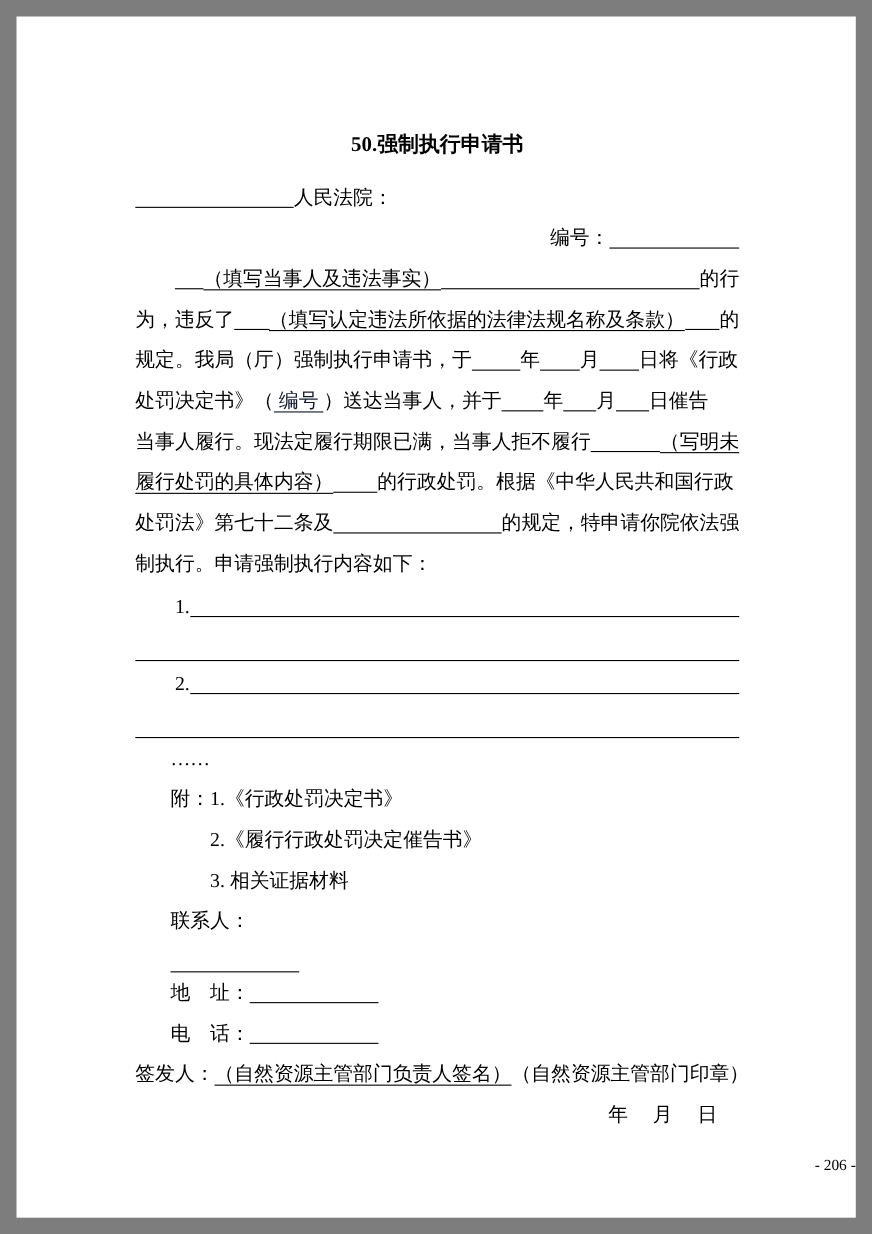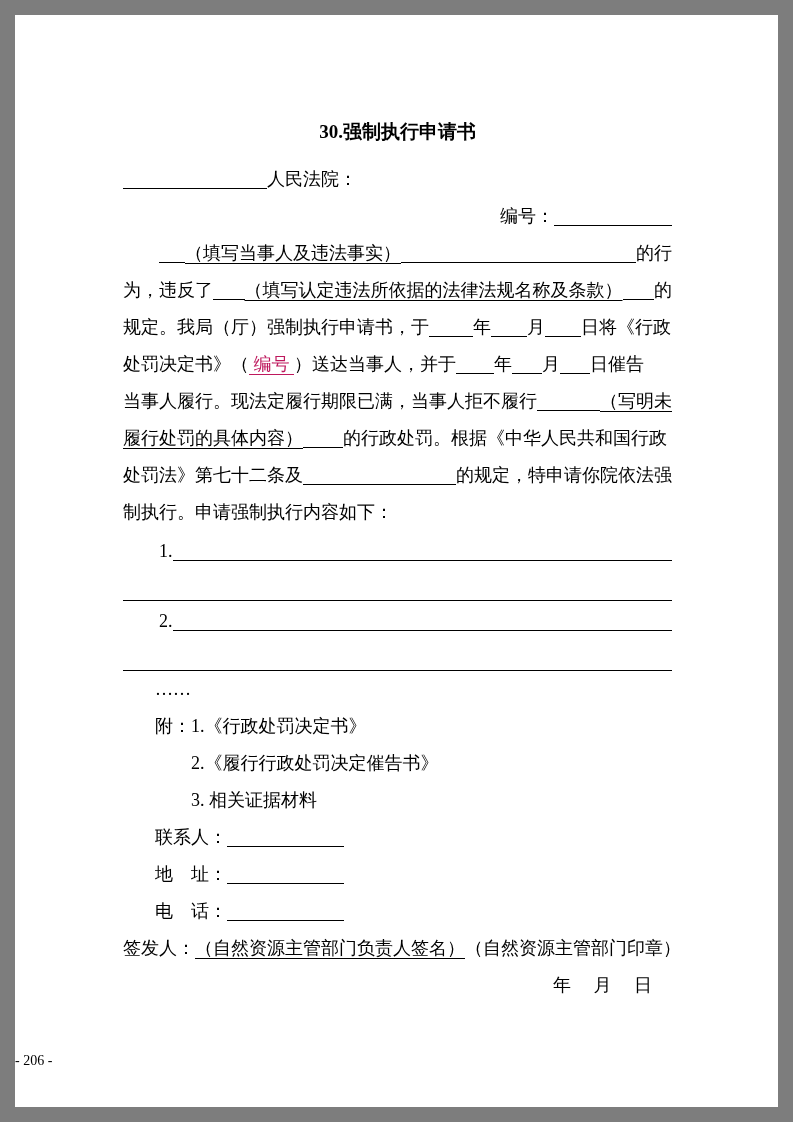--- a/index.html
+++ b/index.html
@@ -39,31 +39,31 @@
     text-underline-offset:4px;
     text-decoration-thickness:1px;
   }
   .blank, .fill { height:28px; }
   .tall .blank, .tall .fill { height:30px; }
   .blank { flex:0 0 auto; }
   .fill { flex:1 1 auto; }
   .blank.u, .fill.u { border-bottom:1px solid var(--text,#000); }
   .page-number {
     position:absolute; left:0; right:0; bottom:36px;
-    text-align:left;
+    text-align:right;
     font-size:14px;
     line-height:20px;
   }
 </style>
 </head>
 <body>
 
 <div class="page">
   <div class="content">
-    <h1 class="title">30.强制执行申请书</h1>
+    <h1 class="title">50.强制执行申请书</h1>
     <div class="doc-lines">
         <div class="line">
           <span class="blank u" style="width: 144px;"></span>
           <span class="t">人民法院：</span>
         </div>
         <div class="line right">
           <span class="t">编号：</span>
           <span class="blank u" style="width: 118px;"></span>
         </div>
         <div class="line">
@@ -84,21 +84,21 @@
           <span class="t">规定。我局（厅）强制执行申请书，于</span>
           <span class="blank u" style="width: 44px;"></span>
           <span class="t">年</span>
           <span class="blank u" style="width: 36px;"></span>
           <span class="t">月</span>
           <span class="blank u" style="width: 36px;"></span>
           <span class="t">日将《行政</span>
         </div>
         <div class="line">
           <span class="t">处罚决定书》（</span>
-          <span class="t u" style="color: #be185d;"> 编号 </span>
+          <span class="t u" style="color: #0f172a;"> 编号 </span>
           <span class="t">）送达当事人，并于</span>
           <span class="blank u" style="width: 38px;"></span>
           <span class="t">年</span>
           <span class="blank u" style="width: 30px;"></span>
           <span class="t">月</span>
           <span class="blank u" style="width: 30px;"></span>
           <span class="t">日催告</span>
         </div>
         <div class="line">
           <span class="t">当事人履行。现法定履行期限已满，当事人拒不履行</span>
@@ -137,21 +137,21 @@
         </div>
         <div class="line" style="padding-left: 32px;">
           <span class="t">附：1.《行政处罚决定书》</span>
         </div>
         <div class="line" style="padding-left: 68px;">
           <span class="t">2.《履行行政处罚决定催告书》</span>
         </div>
         <div class="line" style="padding-left: 68px;">
           <span class="t">3. 相关证据材料</span>
         </div>
-        <div class="line" style="padding-left: 32px;">
+        <div class="line" style="padding-left: 32px; flex-direction: column;">
           <span class="t">联系人：</span>
           <span class="blank u" style="width: 117px;"></span>
         </div>
         <div class="line" style="padding-left: 32px;">
           <span class="t">地　址：</span>
           <span class="blank u" style="width: 117px;"></span>
         </div>
         <div class="line" style="padding-left: 32px;">
           <span class="t">电　话：</span>
           <span class="blank u" style="width: 117px;"></span>

